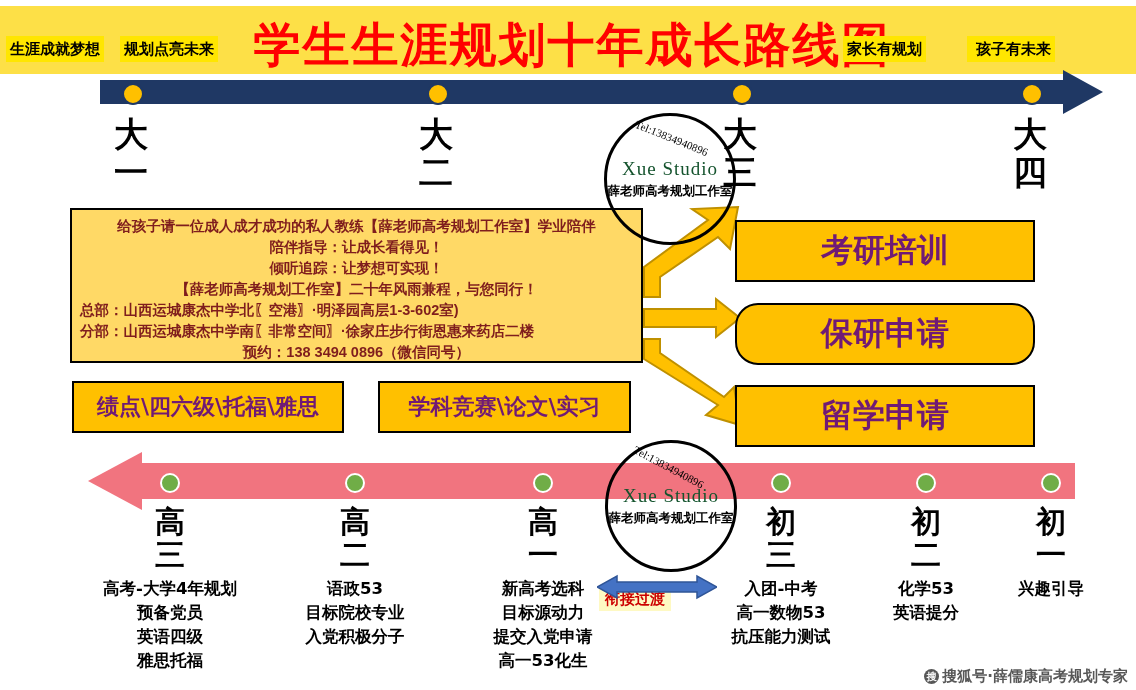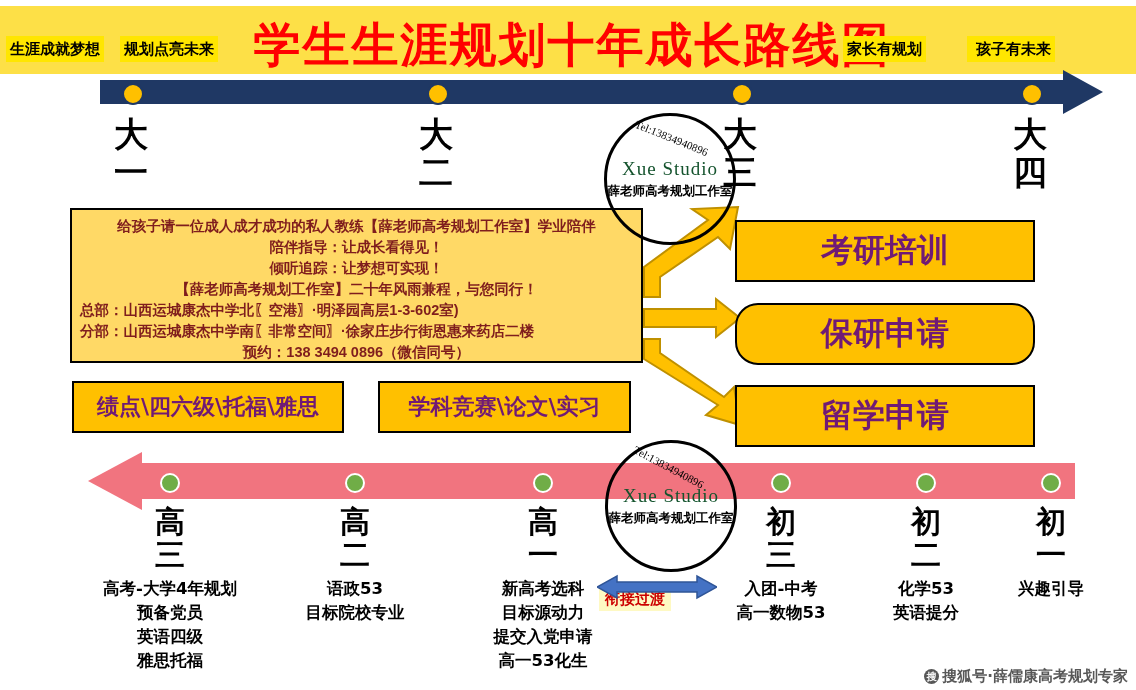--- a/index.html
+++ b/index.html
@@ -352,20 +352,21 @@
   </div>
 
   <div class="stage" style="left:270px; top:505px;">
     <div class="stage-title">
       <div>高</div>
       <div>二</div>
     </div>
     <div class="stage-list">
       <div>语政53</div>
       <div>目标院校专业</div>
+      <div>入党积极分子</div>
     </div>
   </div>
 
   <div class="stage" style="left:458px; top:505px;">
     <div class="stage-title">
       <div>高</div>
       <div>一</div>
     </div>
     <div class="stage-list">
       <div>新高考选科</div>
@@ -376,20 +377,21 @@
   </div>
 
   <div class="stage" style="left:696px; top:505px;">
     <div class="stage-title">
       <div>初</div>
       <div>三</div>
     </div>
     <div class="stage-list">
       <div>入团-中考</div>
       <div>高一数物53</div>
+      <div>抗压能力测试</div>
     </div>
   </div>
 
   <div class="stage" style="left:841px; top:505px;">
     <div class="stage-title">
       <div>初</div>
       <div>二</div>
     </div>
     <div class="stage-list">
       <div>化学53</div>

